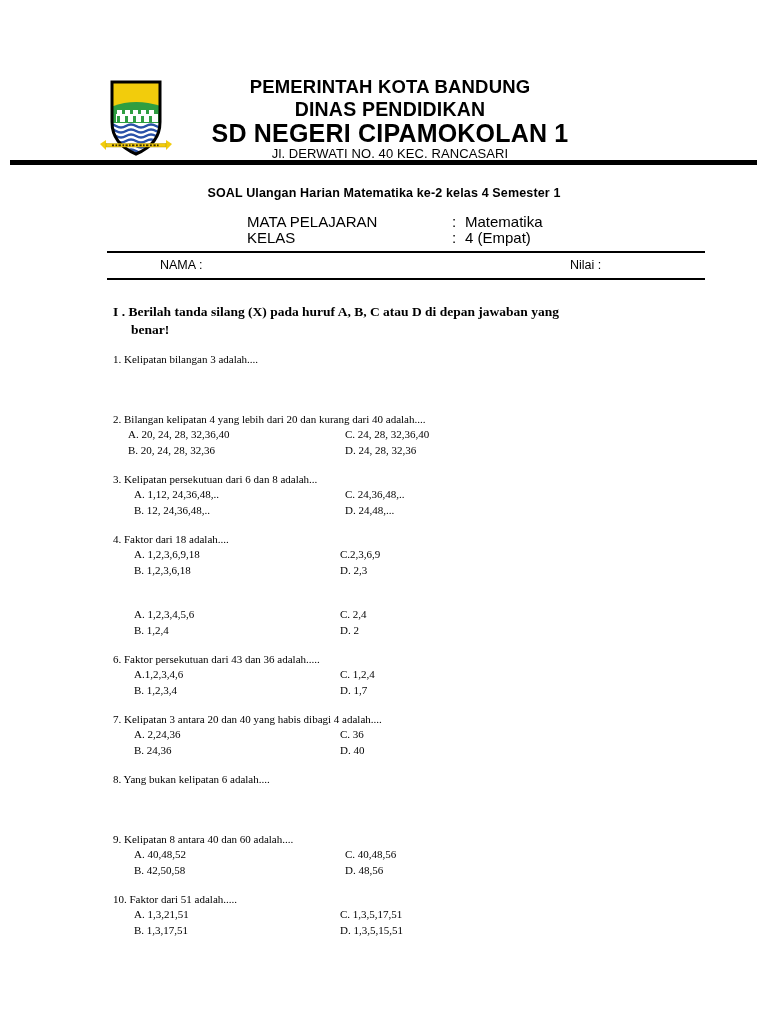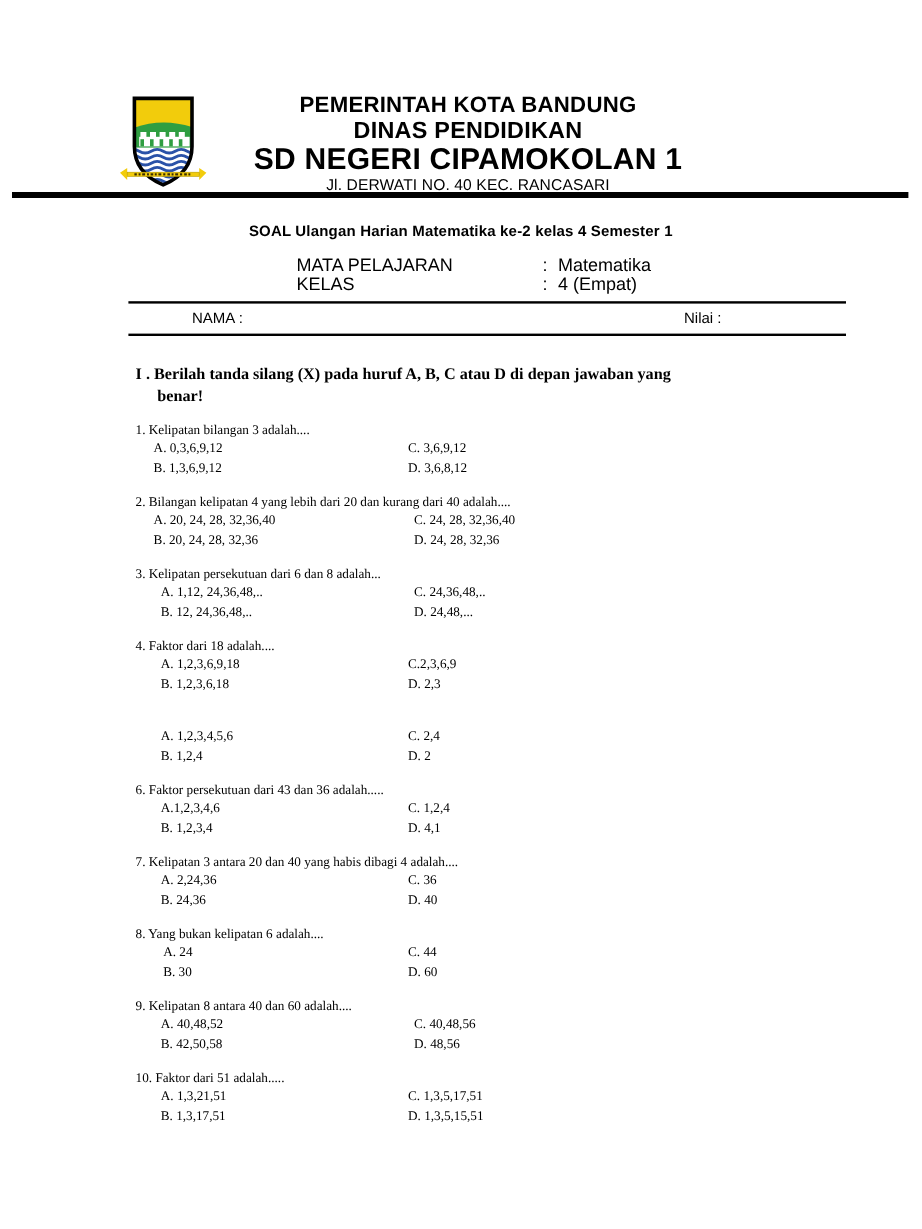--- a/index.html
+++ b/index.html
@@ -294,26 +294,20 @@
 <div class="rule-b"></div>
 
 <div class="instruction">
   <div class="l1">I . Berilah tanda silang (X) pada huruf A, B, C atau D di depan  jawaban yang</div>
   <div class="l2">benar!</div>
 </div>
 
 <div class="questions">
     <div class="q-block">
       <div class="q-stem">1. Kelipatan bilangan 3 adalah....</div>
-      <div class="q-opts">
-        <div class="opt col-a row-1" style="left: 128px;">A. 0,3,6,9,12</div>
-        <div class="opt col-a row-2" style="left: 128px;">B. 1,3,6,9,12</div>
-        <div class="opt col-c row-1" style="left: 340px;">C. 3,6,9,12</div>
-        <div class="opt col-c row-2" style="left: 340px;">D. 3,6,8,12</div>
-      </div>
     </div>
     <div class="q-block">
       <div class="q-stem">2. Bilangan kelipatan 4 yang lebih dari 20 dan kurang dari 40 adalah....</div>
       <div class="q-opts">
         <div class="opt col-a row-1" style="left: 128px;">A. 20, 24, 28, 32,36,40</div>
         <div class="opt col-a row-2" style="left: 128px;">B. 20, 24, 28, 32,36</div>
         <div class="opt col-c row-1" style="left: 345px;">C. 24, 28, 32,36,40</div>
         <div class="opt col-c row-2" style="left: 345px;">D. 24, 28, 32,36</div>
       </div>
     </div>
@@ -342,40 +336,34 @@
         <div class="opt col-c row-1" style="left: 340px;">C. 2,4</div>
         <div class="opt col-c row-2" style="left: 340px;">D. 2</div>
       </div>
     </div>
     <div class="q-block">
       <div class="q-stem">6. Faktor persekutuan dari 43 dan 36 adalah.....</div>
       <div class="q-opts">
         <div class="opt col-a row-1" style="left: 134px;">A.1,2,3,4,6</div>
         <div class="opt col-a row-2" style="left: 134px;">B. 1,2,3,4</div>
         <div class="opt col-c row-1" style="left: 340px;">C. 1,2,4</div>
-        <div class="opt col-c row-2" style="left: 340px;">D. 4,1</div>
+        <div class="opt col-c row-2" style="left: 340px;">D. 1,7</div>
       </div>
     </div>
     <div class="q-block">
       <div class="q-stem">7. Kelipatan 3 antara 20 dan 40 yang habis dibagi 4 adalah....</div>
       <div class="q-opts">
         <div class="opt col-a row-1" style="left: 134px;">A. 2,24,36</div>
         <div class="opt col-a row-2" style="left: 134px;">B. 24,36</div>
         <div class="opt col-c row-1" style="left: 340px;">C. 36</div>
         <div class="opt col-c row-2" style="left: 340px;">D. 40</div>
       </div>
     </div>
     <div class="q-block">
       <div class="q-stem">8. Yang bukan kelipatan 6 adalah....</div>
-      <div class="q-opts">
-        <div class="opt col-a row-1" style="left: 136px;">A. 24</div>
-        <div class="opt col-a row-2" style="left: 136px;">B. 30</div>
-        <div class="opt col-c row-1" style="left: 340px;">C. 44</div>
-        <div class="opt col-c row-2" style="left: 340px;">D. 60</div>
-      </div>
     </div>
     <div class="q-block">
       <div class="q-stem">9. Kelipatan 8 antara 40 dan 60 adalah....</div>
       <div class="q-opts">
         <div class="opt col-a row-1" style="left: 134px;">A. 40,48,52</div>
         <div class="opt col-a row-2" style="left: 134px;">B. 42,50,58</div>
         <div class="opt col-c row-1" style="left: 345px;">C. 40,48,56</div>
         <div class="opt col-c row-2" style="left: 345px;">D. 48,56</div>
       </div>
     </div>

